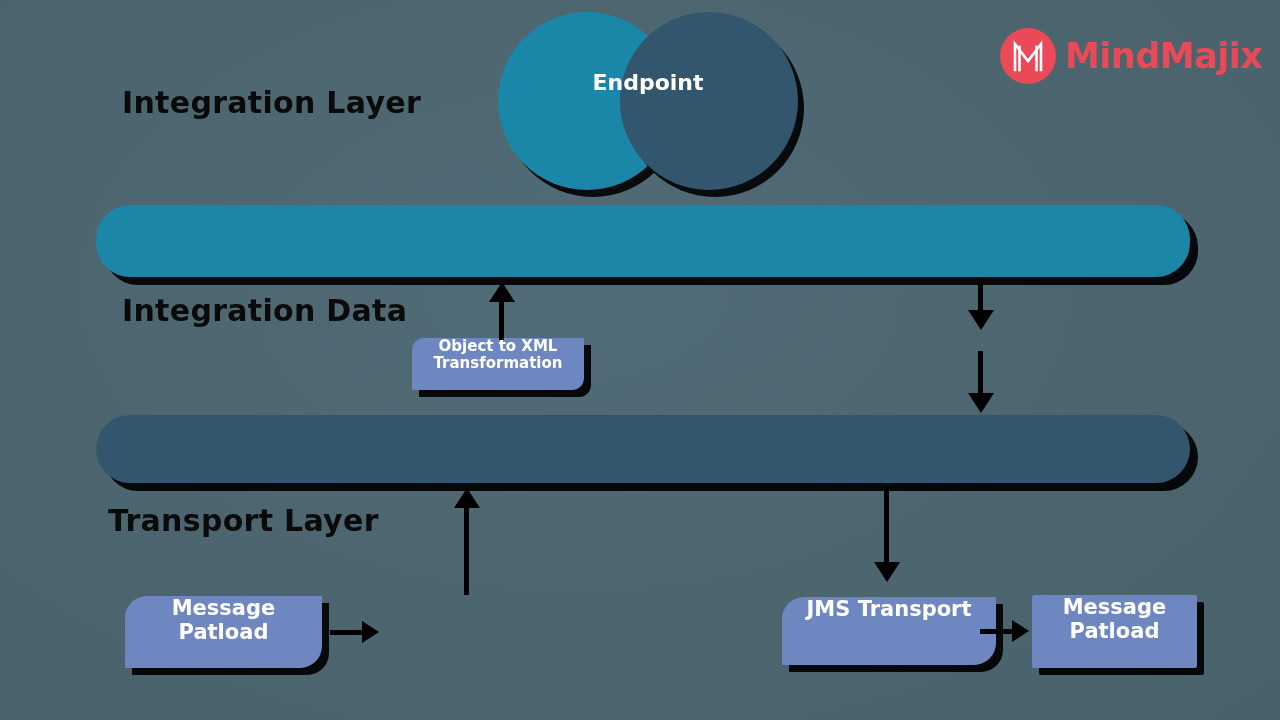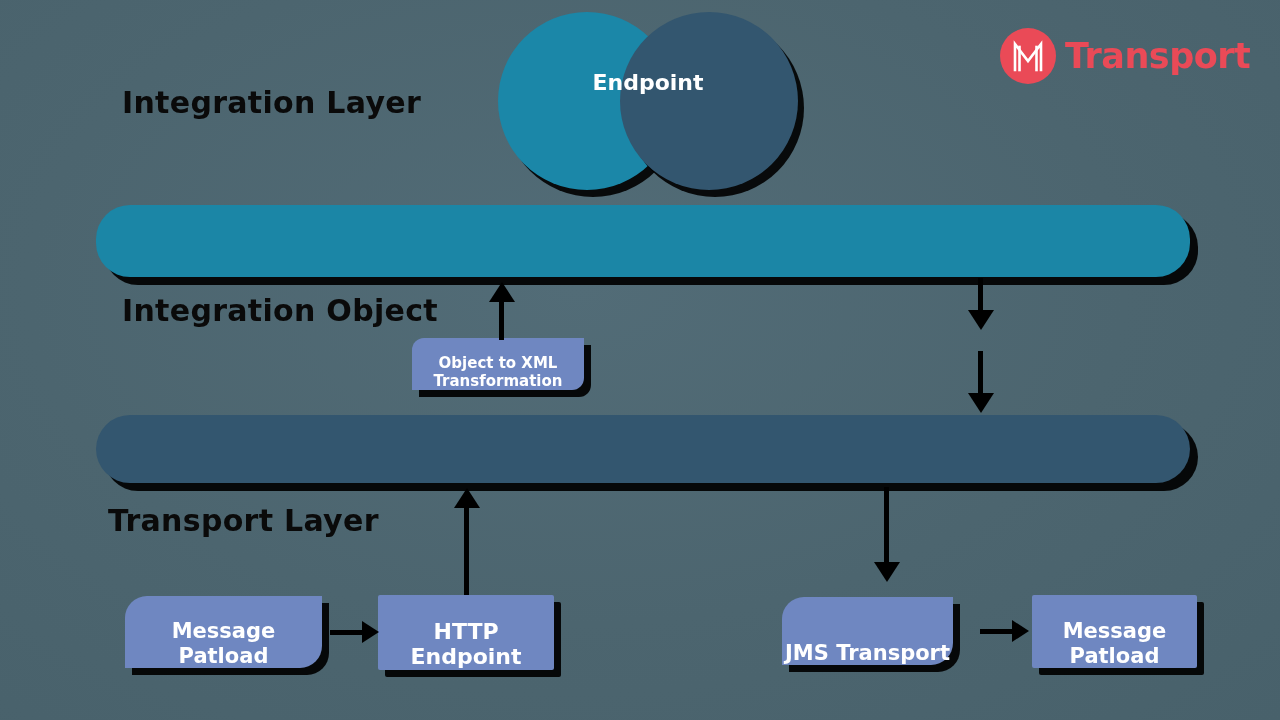--- a/index.html
+++ b/index.html
@@ -66,33 +66,33 @@
   .bar-integration { left: 96px; top: 205px; width: 1094px; height: 72px; background: #1b86a6; }
   .bar-transport   { left: 96px; top: 415px; width: 1094px; height: 68px; background: #33566f; }
 
   
   .node {
     position: absolute;
     background: #6f87c1;
     color: #ffffff;
     font-weight: bold;
     display: flex;
-    align-items: flex-end;
+    align-items: flex-start;
     justify-content: center;
     text-align: center;
     line-height: 1.16;
     box-shadow: 7px 7px 0 rgba(0,0,0,0.92);
   }
   .node-rounded-diag { border-radius: 22px 0 22px 0; }
   .node-square { border-radius: 2px; }
 
   .node-xml     { left: 412px; top: 338px; width: 172px; height: 52px; font-size: 15px; border-radius: 12px 0 12px 0; }
   .node-msg-l   { left: 125px; top: 596px; width: 197px; height: 72px; font-size: 21px; }
   .node-http    { left: 378px; top: 595px; width: 176px; height: 75px; font-size: 22px; }
-  .node-jms     { left: 782px; top: 597px; width: 171px; height: 68px; font-size: 21px; }
+  .node-jms     { left: 782px; top: 597px; width: 214px; height: 68px; font-size: 21px; }
   .node-msg-r   { left: 1032px; top: 595px; width: 165px; height: 73px; font-size: 21px; }
 
   
   .arrow-line { position: absolute; background: #000; }
   .arrow-head-up, .arrow-head-down, .arrow-head-right {
     position: absolute;
     width: 0; height: 0;
   }
   .arrow-head-up    { border-left: 13px solid transparent; border-right: 13px solid transparent; border-bottom: 20px solid #000; }
   .arrow-head-down  { border-left: 13px solid transparent; border-right: 13px solid transparent; border-top: 20px solid #000; }
@@ -140,49 +140,43 @@
   <div class="logo-wrap">
     <div class="logo-badge">
       <svg width="56" height="56" viewBox="0 0 56 56" aria-hidden="true">
         <g fill="none" stroke="#ffffff" stroke-width="2.6" stroke-linecap="square">
           <path d="M15 42 L15 16 L28 33 L41 16 L41 42"></path>
           <path d="M19.5 42 L19.5 19"></path>
           <path d="M36.5 42 L36.5 19"></path>
         </g>
       </svg>
     </div>
-    <div class="logo-text">Transport</div>
+    <div class="logo-text">MindMajix</div>
   </div>
 
   <div class="layer-bar bar-integration"></div>
-  <div class="layer-title abs" style="left:122px; top:293px;">Integration Object</div>
+  <div class="layer-title abs" style="left:122px; top:293px;">Integration Data</div>
 
   <div class="layer-bar bar-transport"></div>
   <div class="layer-title abs" style="left:108px; top:503px;">Transport Layer</div>
 
   <div class="node node-xml">
     <div>
       <div>Object to XML</div>
       <div>Transformation</div>
     </div>
   </div>
 
   <div class="node node-msg-l node-rounded-diag">
     <div>
       <div>Message</div>
       <div>Patload</div>
     </div>
   </div>
 
-  <div class="node node-http node-square">
-    <div>
-      <div>HTTP</div>
-      <div>Endpoint</div>
-    </div>
-  </div>
 
   <div class="node node-jms node-rounded-diag">
     <div>JMS Transport</div>
   </div>
 
   <div class="node node-msg-r node-square">
     <div>
       <div>Message</div>
       <div>Patload</div>
     </div>

